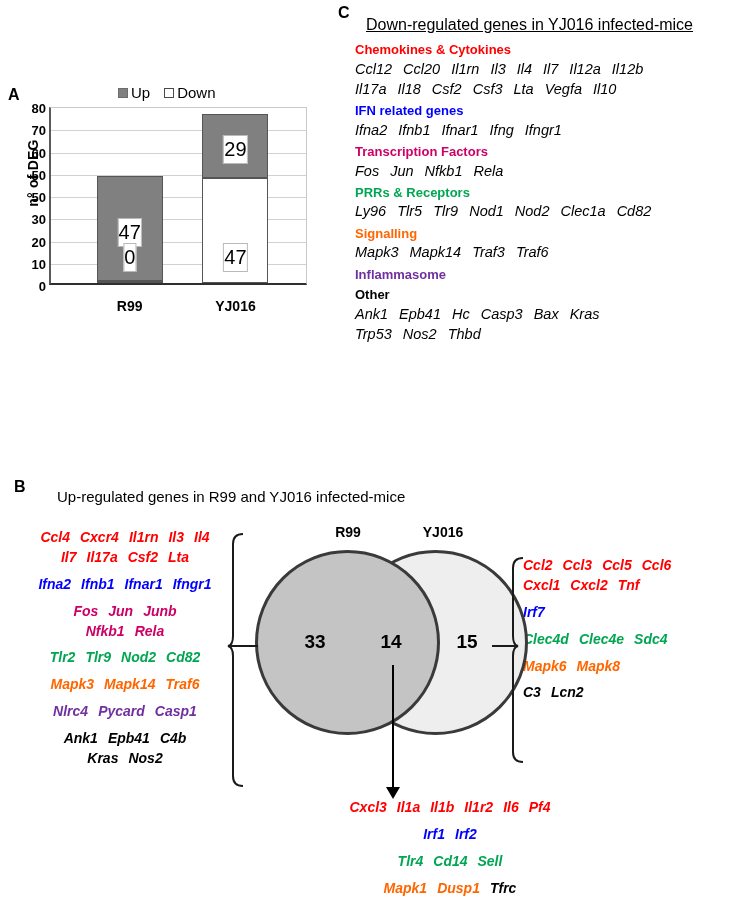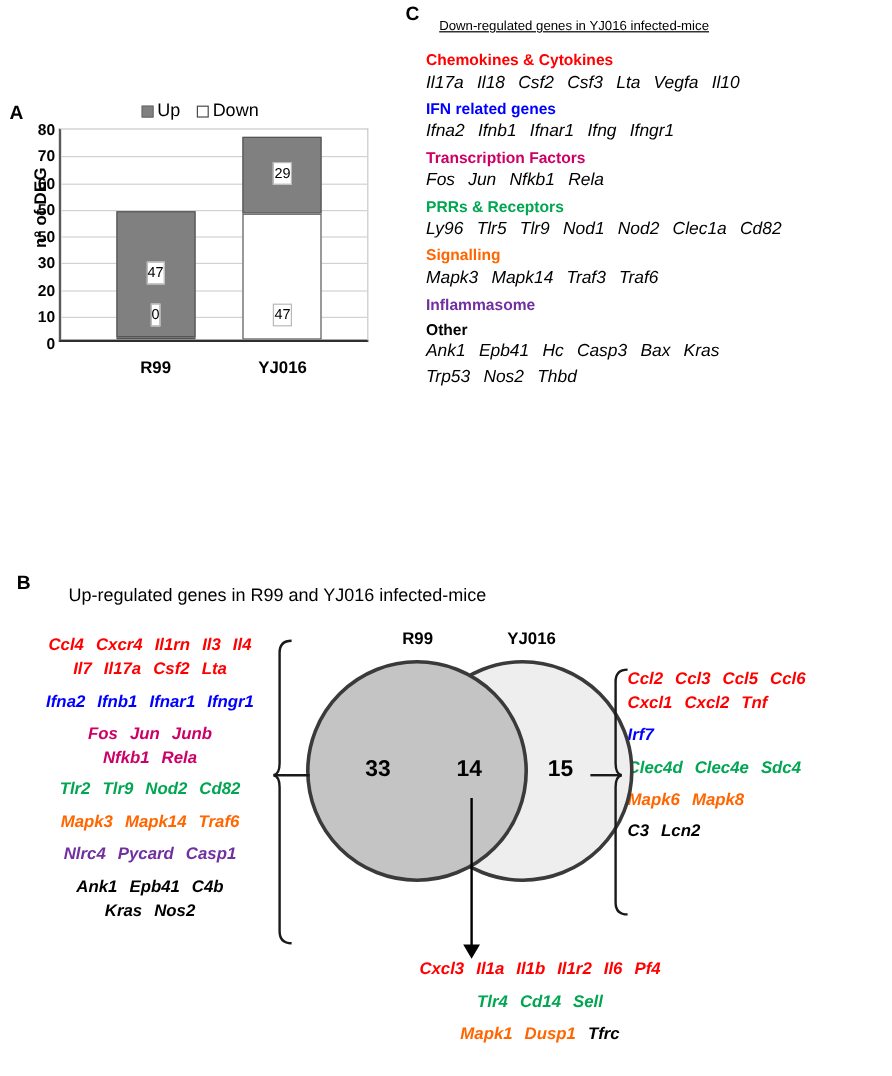--- a/index.html
+++ b/index.html
@@ -64,33 +64,33 @@
   .bar-col{
     position:absolute; bottom:0;
     display:flex; flex-direction:column; justify-content:flex-end;
   }
   .seg{ position:relative; }
   .seg.up{ background:#808080; border:1px solid #555; }
   .seg.down{ background:#ffffff; border:1px solid #555; }
   .seg-label{
     position:absolute; left:50%; transform:translateX(-50%);
     background:#ffffff; border:1px solid #b9b9b9;
-    font-size:12px; font-weight:normal; color:#000;
+    font-size:20px; font-weight:normal; color:#000;
     padding:1px 0; line-height:1.25;
     white-space:nowrap;
   }
   .xtick{
     position:absolute; top:190px;
     transform:translateX(-50%);
     font-size:14px; font-weight:bold; white-space:nowrap;
   }
   #panelC-letter{ left:338px; top:4px; }
   #panelC-title{
     position:absolute; left:366px; top:16px;
-    font-size:11px; text-decoration:underline;
+    font-size:16px; text-decoration:underline;
     white-space:nowrap;
   }
   .c-cat{
     font-size:13px; font-weight:bold;
     margin:3px 0 0 0; line-height:1.35;
   }
   .c-genes{
     font-size:14.5px; font-style:italic;
     line-height:1.4; white-space:nowrap;
   }
@@ -196,20 +196,21 @@
         <div class="seg-label" style="bottom: 10px; top: auto;">47</div>
       </div>
     </div>
     <div class="xtick" style="left: 184.47px;">YJ016</div>
   </div>
 
 <div class="panel-letter" id="panelC-letter">C</div>
 <div id="panelC-title">Down-regulated genes in YJ016 infected-mice</div>
 <div id="panelC-body">
     <div class="c-cat" style="color: rgb(255, 0, 0);">Chemokines &amp; Cytokines</div>
+    <div class="c-genes"><span>Ccl12</span><span>Ccl20</span><span>Il1rn</span><span>Il3</span><span>Il4</span><span>Il7</span><span>Il12a</span><span>Il12b</span></div>
     <div class="c-genes"><span>Il17a</span><span>Il18</span><span>Csf2</span><span>Csf3</span><span>Lta</span><span>Vegfa</span><span>Il10</span></div>
     <div class="c-cat" style="color: rgb(0, 0, 255);">IFN related genes</div>
     <div class="c-genes"><span>Ifna2</span><span>Ifnb1</span><span>Ifnar1</span><span>Ifng</span><span>Ifngr1</span></div>
     <div class="c-cat" style="color: rgb(204, 0, 102);">Transcription Factors</div>
     <div class="c-genes"><span>Fos</span><span>Jun</span><span>Nfkb1</span><span>Rela</span></div>
     <div class="c-cat" style="color: rgb(0, 166, 81);">PRRs &amp; Receptors</div>
     <div class="c-genes"><span>Ly96</span><span>Tlr5</span><span>Tlr9</span><span>Nod1</span><span>Nod2</span><span>Clec1a</span><span>Cd82</span></div>
     <div class="c-cat" style="color: rgb(255, 102, 0);">Signalling</div>
     <div class="c-genes"><span>Mapk3</span><span>Mapk14</span><span>Traf3</span><span>Traf6</span></div>
     <div class="c-cat" style="color: rgb(112, 48, 160);">Inflammasome</div>
@@ -263,20 +264,23 @@
     </div>
     <div style="margin-bottom: 7px;">
       <div class="row" style="color: rgb(0, 0, 0);"><span>C3</span><span>Lcn2</span></div>
     </div>
   </div>
 <div id="bottom-genes" class="gene-block">
     <div style="margin-bottom: 7px;">
       <div class="row" style="color: rgb(255, 0, 0);"><span>Cxcl3</span><span>Il1a</span><span>Il1b</span><span>Il1r2</span><span>Il6</span><span>Pf4</span></div>
     </div>
     <div style="margin-bottom: 7px;">
+      <div class="row" style="color: rgb(0, 0, 255);"><span>Irf1</span><span>Irf2</span></div>
+    </div>
+    <div style="margin-bottom: 7px;">
       <div class="row" style="color: rgb(0, 166, 81);"><span>Tlr4</span><span>Cd14</span><span>Sell</span></div>
     </div>
     <div style="margin-bottom: 7px;">
       <div class="row" style="color: rgb(255, 102, 0);"><span>Mapk1</span><span>Dusp1</span><span style="color: rgb(0, 0, 0);">Tfrc</span></div>
     </div>
   </div>
 
 <div id="venn">
   <div class="venn-label" style="left:93px">R99</div>
   <div class="venn-label" style="left:188px">YJ016</div>

